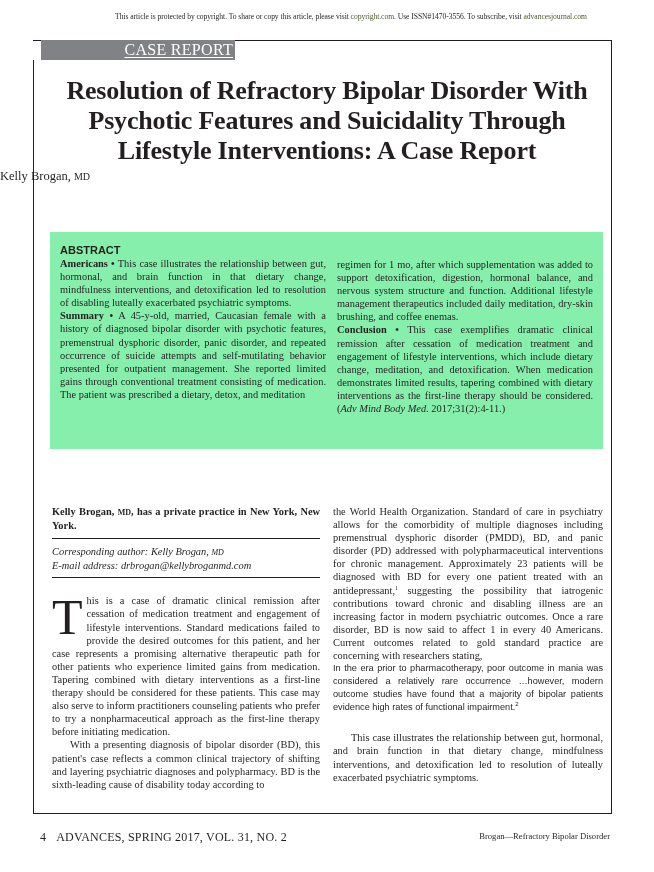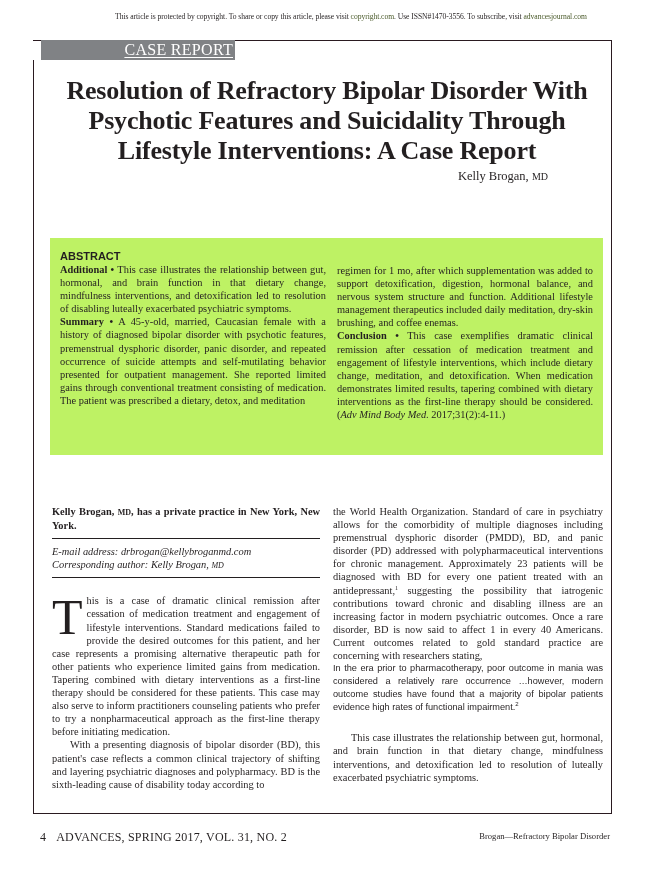--- a/index.html
+++ b/index.html
@@ -14,24 +14,24 @@
            border-top: 1.5px solid #2a1a20; border-right: 1.5px solid #2a1a20; border-bottom: 1.5px solid #2a1a20; }
   .frame-left { position: absolute; left: 33px; top: 60px; width: 0; height: 753px; border-left: 1.5px solid #2a1a20; }
 
   .tab { position: absolute; left: 41px; top: 40px; width: 194px; height: 20px; background: #808285;
          text-align: right; box-sizing: border-box; padding-right: 2px; }
   .tab span { color: #ffffff; font-size: 16px; line-height: 20px; text-decoration: underline;
               text-underline-offset: 2px; letter-spacing: 0.3px; }
 
   .title { position: absolute; left: 40px; top: 76px; width: 574px; text-align: center;
            font-weight: bold; font-size: 26px; line-height: 30px; color: #231f20; letter-spacing: -0.2px; }
-  .author { position: absolute; left: 0; top: 169px; width: 548px; text-align: right; font-size: 12.5px; }
+  .author { position: absolute; left: 0; top: 169px; width: 548px; text-align: left; font-size: 12.5px; }
   .author .cred { font-size: 10px; }
 
-  .abstract { position: absolute; left: 50px; top: 238px; width: 553px; height: 217px; background: #bef264; }
+  .abstract { position: absolute; left: 50px; top: 232px; width: 553px; height: 217px; background: #86efac; }
   .abs-col { position: absolute; font-size: 10.4px; line-height: 13.1px; text-align: justify; }
   .abs-col.left { left: 10px; top: 12px; width: 266px; }
   .abs-col.right { left: 287px; top: 26px; width: 256px; }
   .abs-head { font-family: "Liberation Sans", "DejaVu Sans", sans-serif; font-weight: bold; font-size: 11px; line-height: 13px; }
   .abs-col p { margin: 0; }
   .lbl { font-weight: bold; }
 
   .col { position: absolute; font-size: 10.4px; line-height: 13.1px; text-align: justify; }
   .col.left { left: 52px; top: 505px; width: 268px; }
   .col.right { left: 333px; top: 505px; width: 270px; }
@@ -66,35 +66,35 @@
 
 <div class="title">Resolution of Refractory Bipolar Disorder With Psychotic Features and Suicidality Through Lifestyle Interventions: A Case Report</div>
 <div class="author">
   <span>Kelly Brogan,</span>
   <span class="cred">MD</span>
 </div>
 
 <div class="abstract">
   <div class="abs-col left">
     <div class="abs-head">ABSTRACT</div>
-    <p><span class="lbl">Additional •</span><span> This case illustrates the relationship between gut, hormonal, and brain function in that dietary change, mindfulness interventions, and detoxification led to resolution of disabling luteally exacerbated psychiatric symptoms.</span></p>
+    <p><span class="lbl">Americans •</span><span> This case illustrates the relationship between gut, hormonal, and brain function in that dietary change, mindfulness interventions, and detoxification led to resolution of disabling luteally exacerbated psychiatric symptoms.</span></p>
     <p><span class="lbl">Summary •</span><span> A 45-y-old, married, Caucasian female with a history of diagnosed bipolar disorder with psychotic features, premenstrual dysphoric disorder, panic disorder, and repeated occurrence of suicide attempts and self-mutilating behavior presented for outpatient management. She reported limited gains through conventional treatment consisting of medication. The patient was prescribed a dietary, detox, and meditation</span></p>
   </div>
   <div class="abs-col right">
     <p>regimen for 1 mo, after which supplementation was added to support detoxification, digestion, hormonal balance, and nervous system structure and function. Additional lifestyle management therapeutics included daily meditation, dry-skin brushing, and coffee enemas.</p>
     <p><span class="lbl">Conclusion •</span><span> This case exemplifies dramatic clinical remission after cessation of medication treatment and engagement of lifestyle interventions, which include dietary change, meditation, and detoxification. When medication demonstrates limited results, tapering combined with dietary interventions as the first-line therapy should be considered. (</span><i>Adv Mind Body Med.</i><span> 2017;31(2):4-11.)</span></p>
   </div>
 </div>
 
 <div class="col left">
   <p class="affil"><span>Kelly Brogan,</span> <span class="sc">MD</span><span>, has a private practice in New York, New York.</span></p>
   <div class="rule" style="margin-top:6px;"></div>
   <div class="corr" style="margin-top:6px;">
+    <div><span>Corresponding author: Kelly Brogan,</span> <span class="sc">MD</span></div>
     <div>E-mail address: drbrogan@kellybroganmd.com</div>
-    <div><span>Corresponding author: Kelly Brogan,</span> <span class="sc">MD</span></div>
   </div>
   <div class="rule" style="margin-top:5px;"></div>
   <p style="margin-top:16px;"><span class="dropcap">T</span><span>his is a case of dramatic clinical remission after cessation of medication treatment and engagement of lifestyle interventions. Standard medications failed to provide the desired outcomes for this patient, and her case represents a promising alternative therapeutic path for other patients who experience limited gains from medication. Tapering combined with dietary interventions as a first-line therapy should be considered for these patients. This case may also serve to inform practitioners counseling patients who prefer to try a nonpharmaceutical approach as the first-line therapy before initiating medication.</span></p>
   <p class="indent">With a presenting diagnosis of bipolar disorder (BD), this patient's case reflects a common clinical trajectory of shifting and layering psychiatric diagnoses and polypharmacy. BD is the sixth-leading cause of disability today according to</p>
 </div>
 
 <div class="col right">
   <p><span>the World Health Organization. Standard of care in psychiatry allows for the comorbidity of multiple diagnoses including premenstrual dysphoric disorder (PMDD), BD, and panic disorder (PD) addressed with polypharmaceutical interventions for chronic management. Approximately 23 patients will be diagnosed with BD for every one patient treated with an antidepressant,</span><sup>1</sup><span> suggesting the possibility that iatrogenic contributions toward chronic and disabling illness are an increasing factor in modern psychiatric outcomes. Once a rare disorder, BD is now said to affect 1 in every 40 Americans. Current outcomes related to gold standard practice are concerning with researchers stating,</span></p>
   <p class="quote"><span>In the era prior to pharmacotherapy, poor outcome in mania was considered a relatively rare occurrence …however, modern outcome studies have found that a majority of bipolar patients evidence high rates of functional impairment.</span><sup>2</sup></p>
   <p class="indent" style="margin-top:18px;">This case illustrates the relationship between gut, hormonal, and brain function in that dietary change, mindfulness interventions, and detoxification led to resolution of luteally exacerbated psychiatric symptoms.</p>

